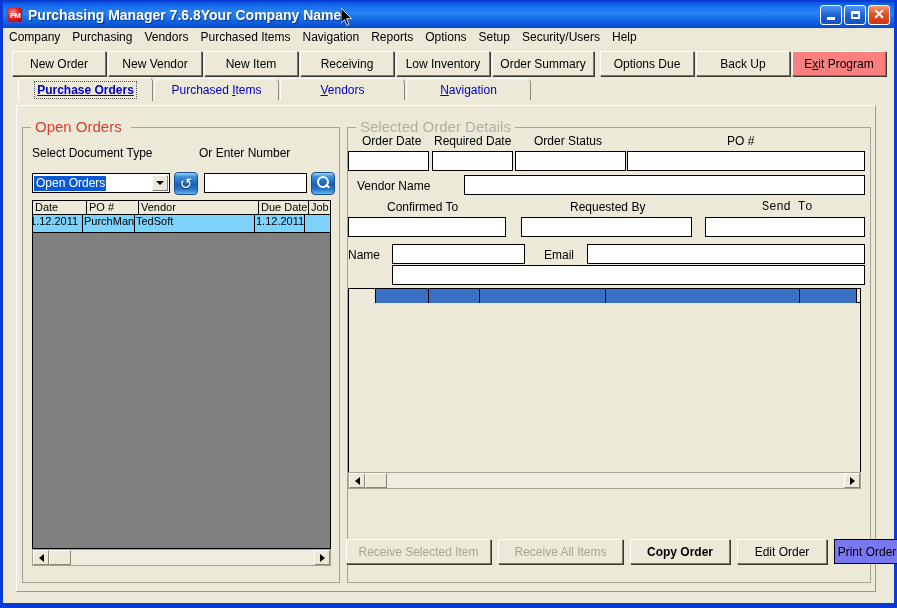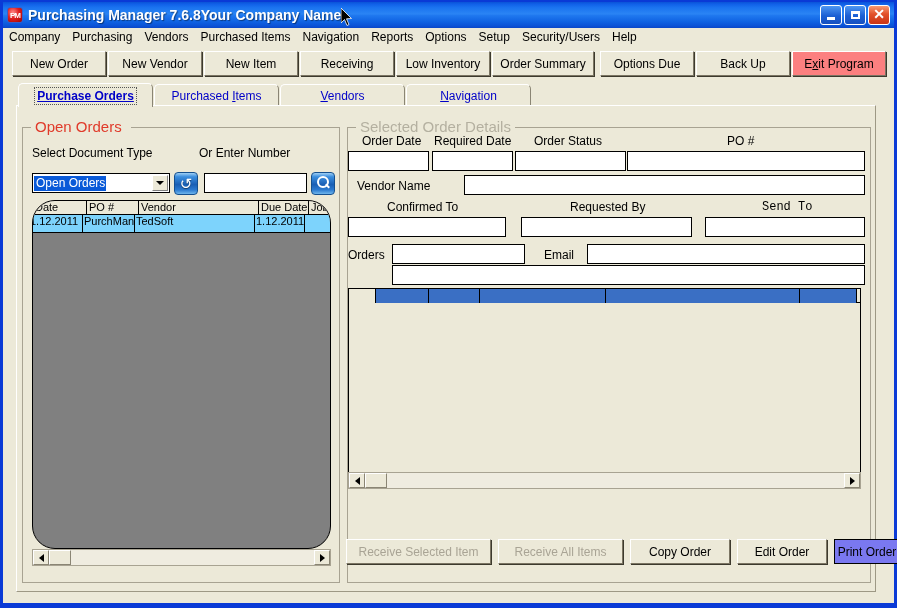--- a/index.html
+++ b/index.html
@@ -122,21 +122,21 @@
     white-space: nowrap;
   }
   .tool-btn.exit {
     background: #fc8080;
   }
   .accel { text-decoration: underline; }
 
   
   #tabstrip {
     position: absolute;
-    left: 13px; top: 56px;
+    left: 13px; top: 50px;
     width: 860px; height: 22px;
   }
   .tab {
     position: absolute;
     top: 0;
     height: 22px;
     background: #ece9d8;
     border: 1px solid #ffffff;
     border-right-color: #8a8574;
     border-bottom: none;
@@ -486,21 +486,21 @@
     </div>
     <div class="icon-btn" style="left:157px;top:66px;">
       <span class="refresh-glyph">↺</span>
     </div>
 
     <div class="field" style="left:187px;top:67px;width:103px;"></div>
     <div class="icon-btn" style="left:294px;top:66px;">
       <span class="search-glyph"></span>
     </div>
 
-    <div id="leftgrid" style="left:15px;top:94px;border-radius:23px;">
+    <div id="leftgrid" style="left:15px;top:94px;">
       <div class="grid-headrow">
         <div class="grid-head" style="width:54px;">Date</div>
         <div class="grid-head" style="width:52px;">PO #</div>
         <div class="grid-head" style="width:120px;">Vendor</div>
         <div class="grid-head" style="width:50px;">Due Date</div>
         <div class="grid-head" style="width:40px;">Job No</div>
       </div>
       <div class="grid-datarow">
         <div class="grid-cell" style="width:54px;margin-left:-4px;">1.12.2011</div>
         <div class="grid-cell" style="width:52px;">PurchMan</div>
@@ -540,21 +540,21 @@
     <div class="lbl" style="left:340px;top:73px;">Vendor Name</div>
     <div class="field" style="left:447px;top:69px;width:401px;"></div>
 
     <div class="lbl" style="left:370px;top:94px;">Confirmed To</div>
     <div class="lbl" style="left:553px;top:94px;">Requested By</div>
     <div class="lbl" style="left:745px;top:94px;font-family:Liberation Mono, monospace;">Send To</div>
     <div class="field" style="left:331px;top:111px;width:158px;"></div>
     <div class="field" style="left:504px;top:111px;width:171px;"></div>
     <div class="field" style="left:688px;top:111px;width:160px;"></div>
 
-    <div class="lbl" style="left:331px;top:142px;">Orders</div>
+    <div class="lbl" style="left:331px;top:142px;">Name</div>
     <div class="field" style="left:375px;top:138px;width:133px;"></div>
     <div class="lbl" style="left:527px;top:142px;">Email</div>
     <div class="field" style="left:570px;top:138px;width:278px;"></div>
 
     <div class="lbl" style="left:331px;top:163px;margin-top:24px;">Notes</div>
     <div class="field" style="left:375px;top:159px;width:473px;"></div>
 
     <div id="detgrid" style="left:331px;top:182px;">
       <div id="detgrid-head">
         <div class="dhead blank" style="width:27px;"></div>
@@ -573,21 +573,21 @@
         </div>
       <div class="sb-thumb"></div>
       <div class="sb-track"></div>
       <div class="sb-btn">
           <div class="tri-right"></div>
         </div>
     </div>
 
     <div class="bot-btn disabled" style="left:329px;top:433px;width:145px;">Receive Selected Item</div>
     <div class="bot-btn disabled" style="left:481px;top:433px;width:125px;">Receive All Items</div>
-    <div class="bot-btn" style="left:613px;top:433px;width:100px;">Copy Order</div>
+    <div class="bot-btn" style="left:613px;top:433px;width:100px;font-weight:bold;">Copy Order</div>
     <div class="bot-btn" style="left:720px;top:433px;width:90px;">Edit Order</div>
     <div class="bot-btn highlight" style="left:817px;top:433px;width:66px;">Print Order</div>
 
   </div>
 </div>
 
 <svg id="cursor" viewBox="0 0 12 19">
   <polygon points="0,0 0,15 3.5,11.5 6,17.5 8,16.5 5.5,10.8 10.5,10.5" fill="#000000" stroke="#ffffff" stroke-width="0.8"></polygon>
 </svg>
 

